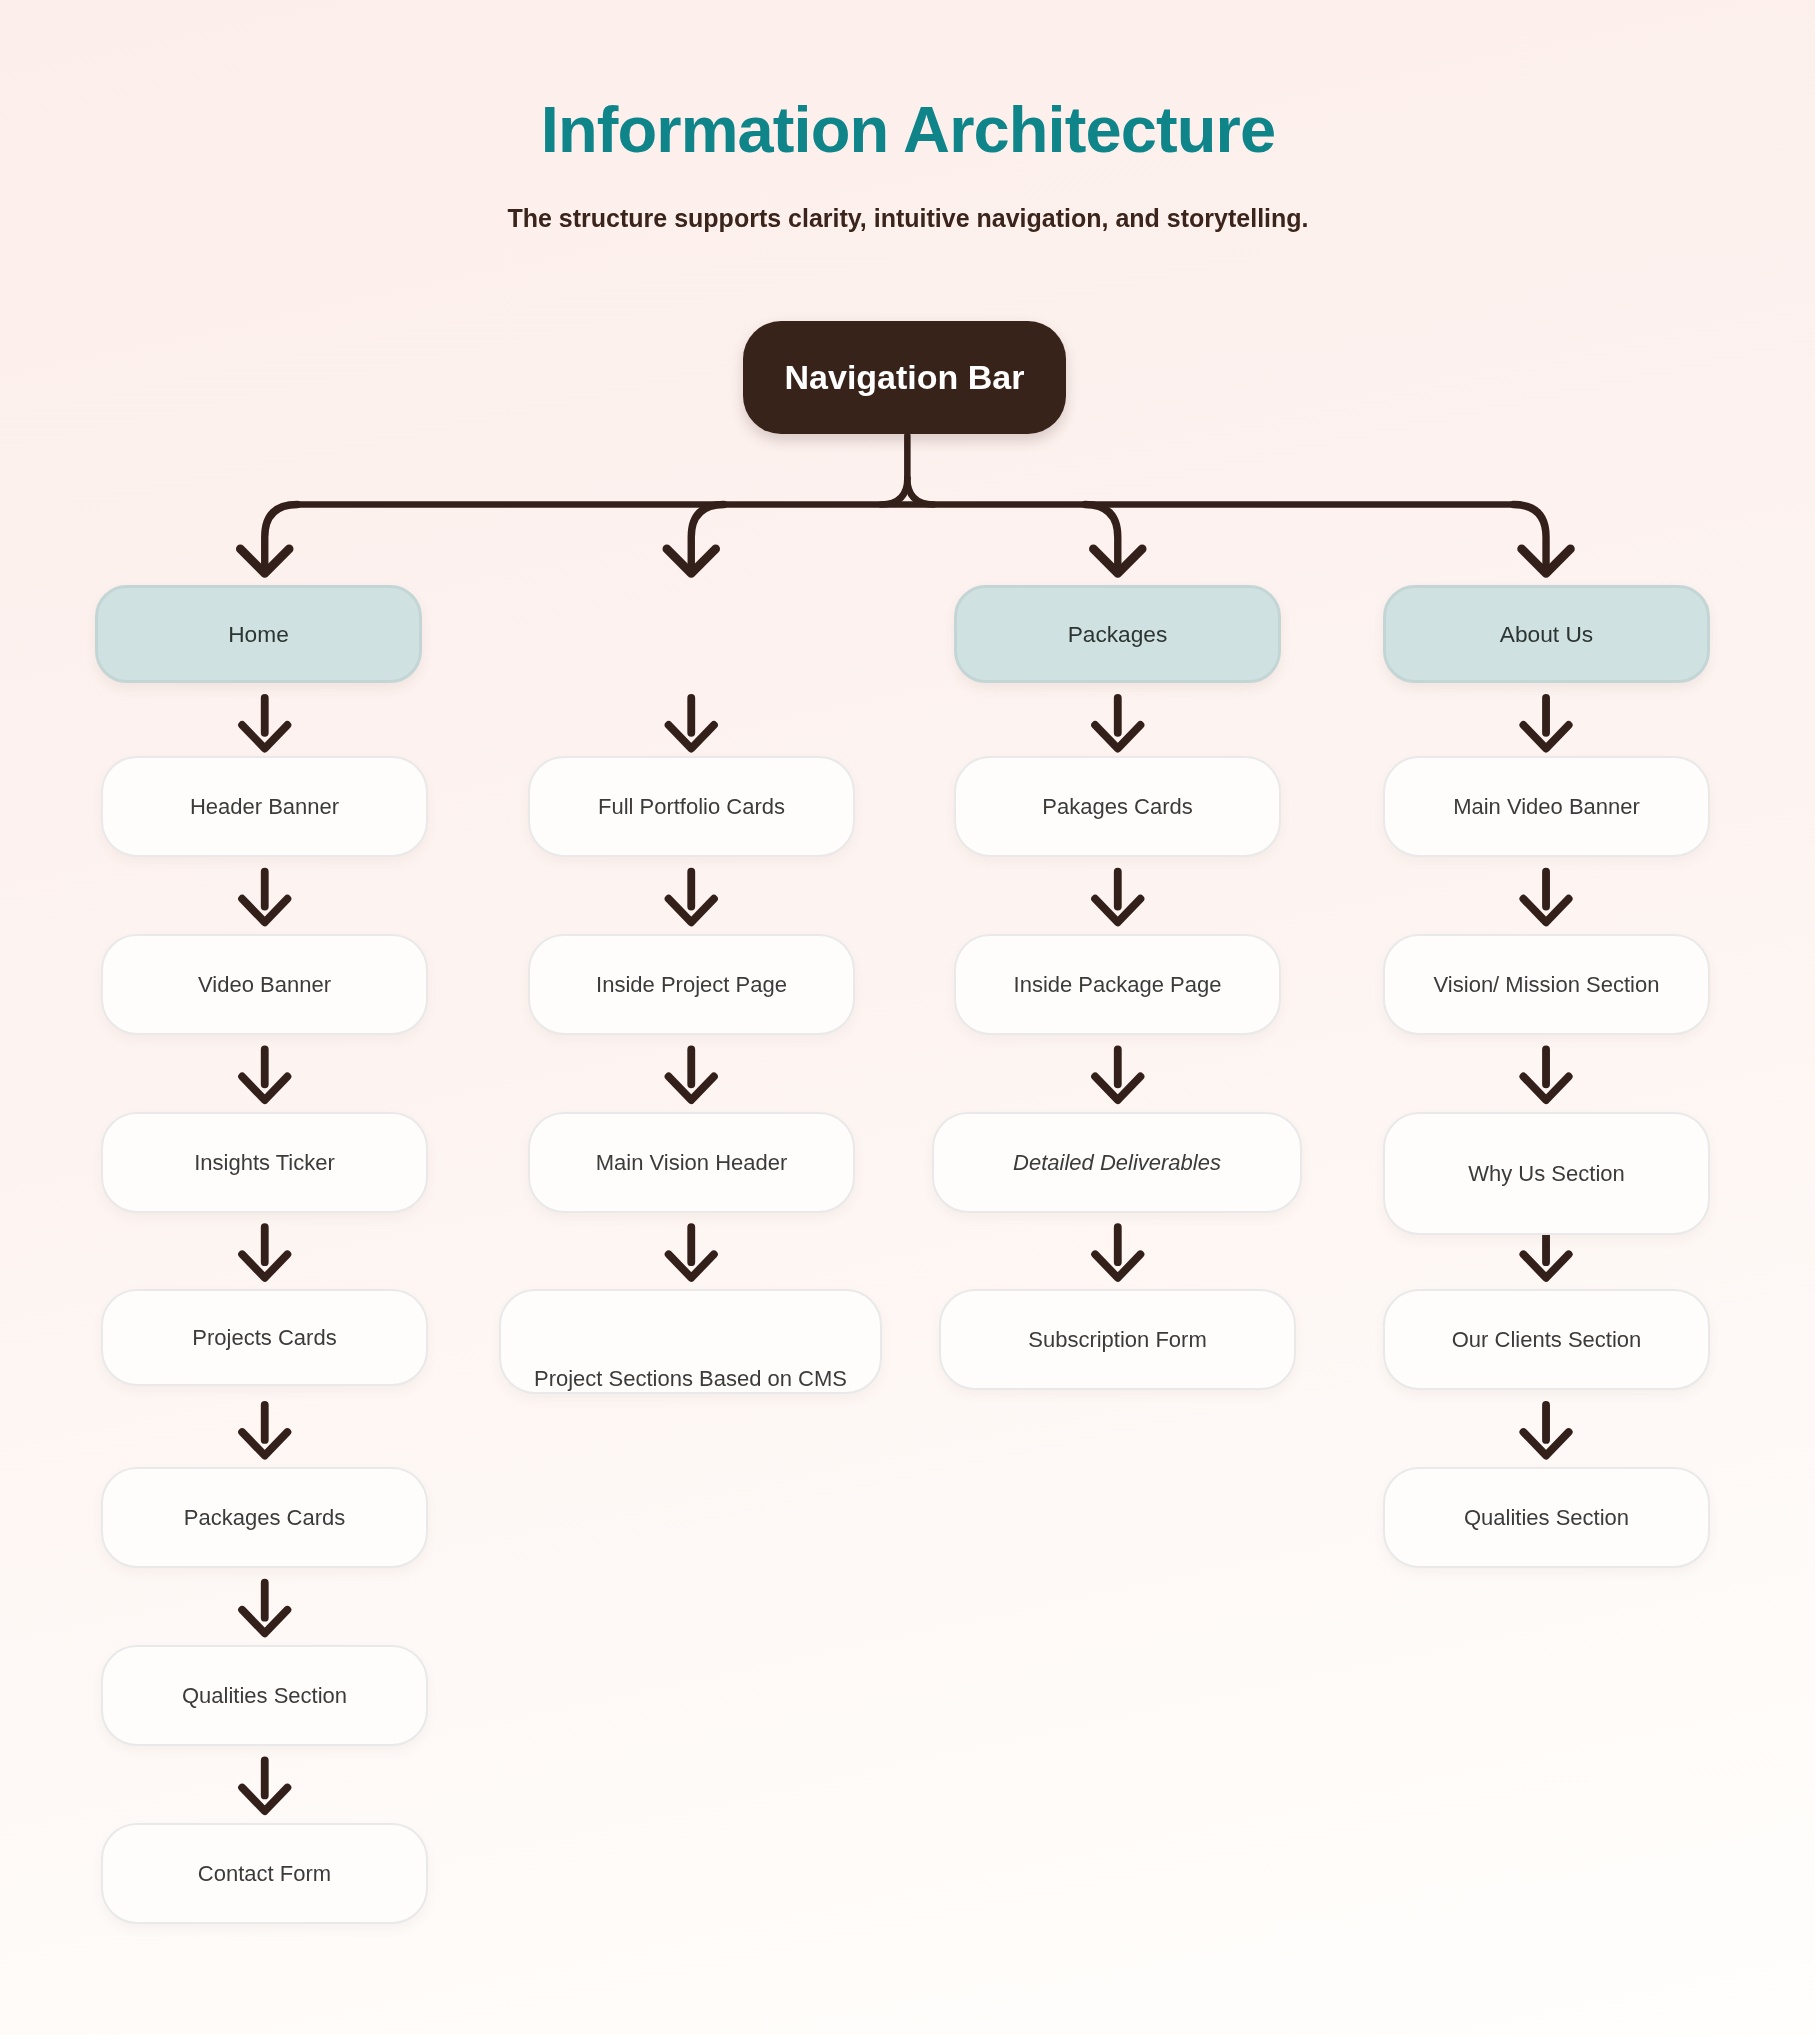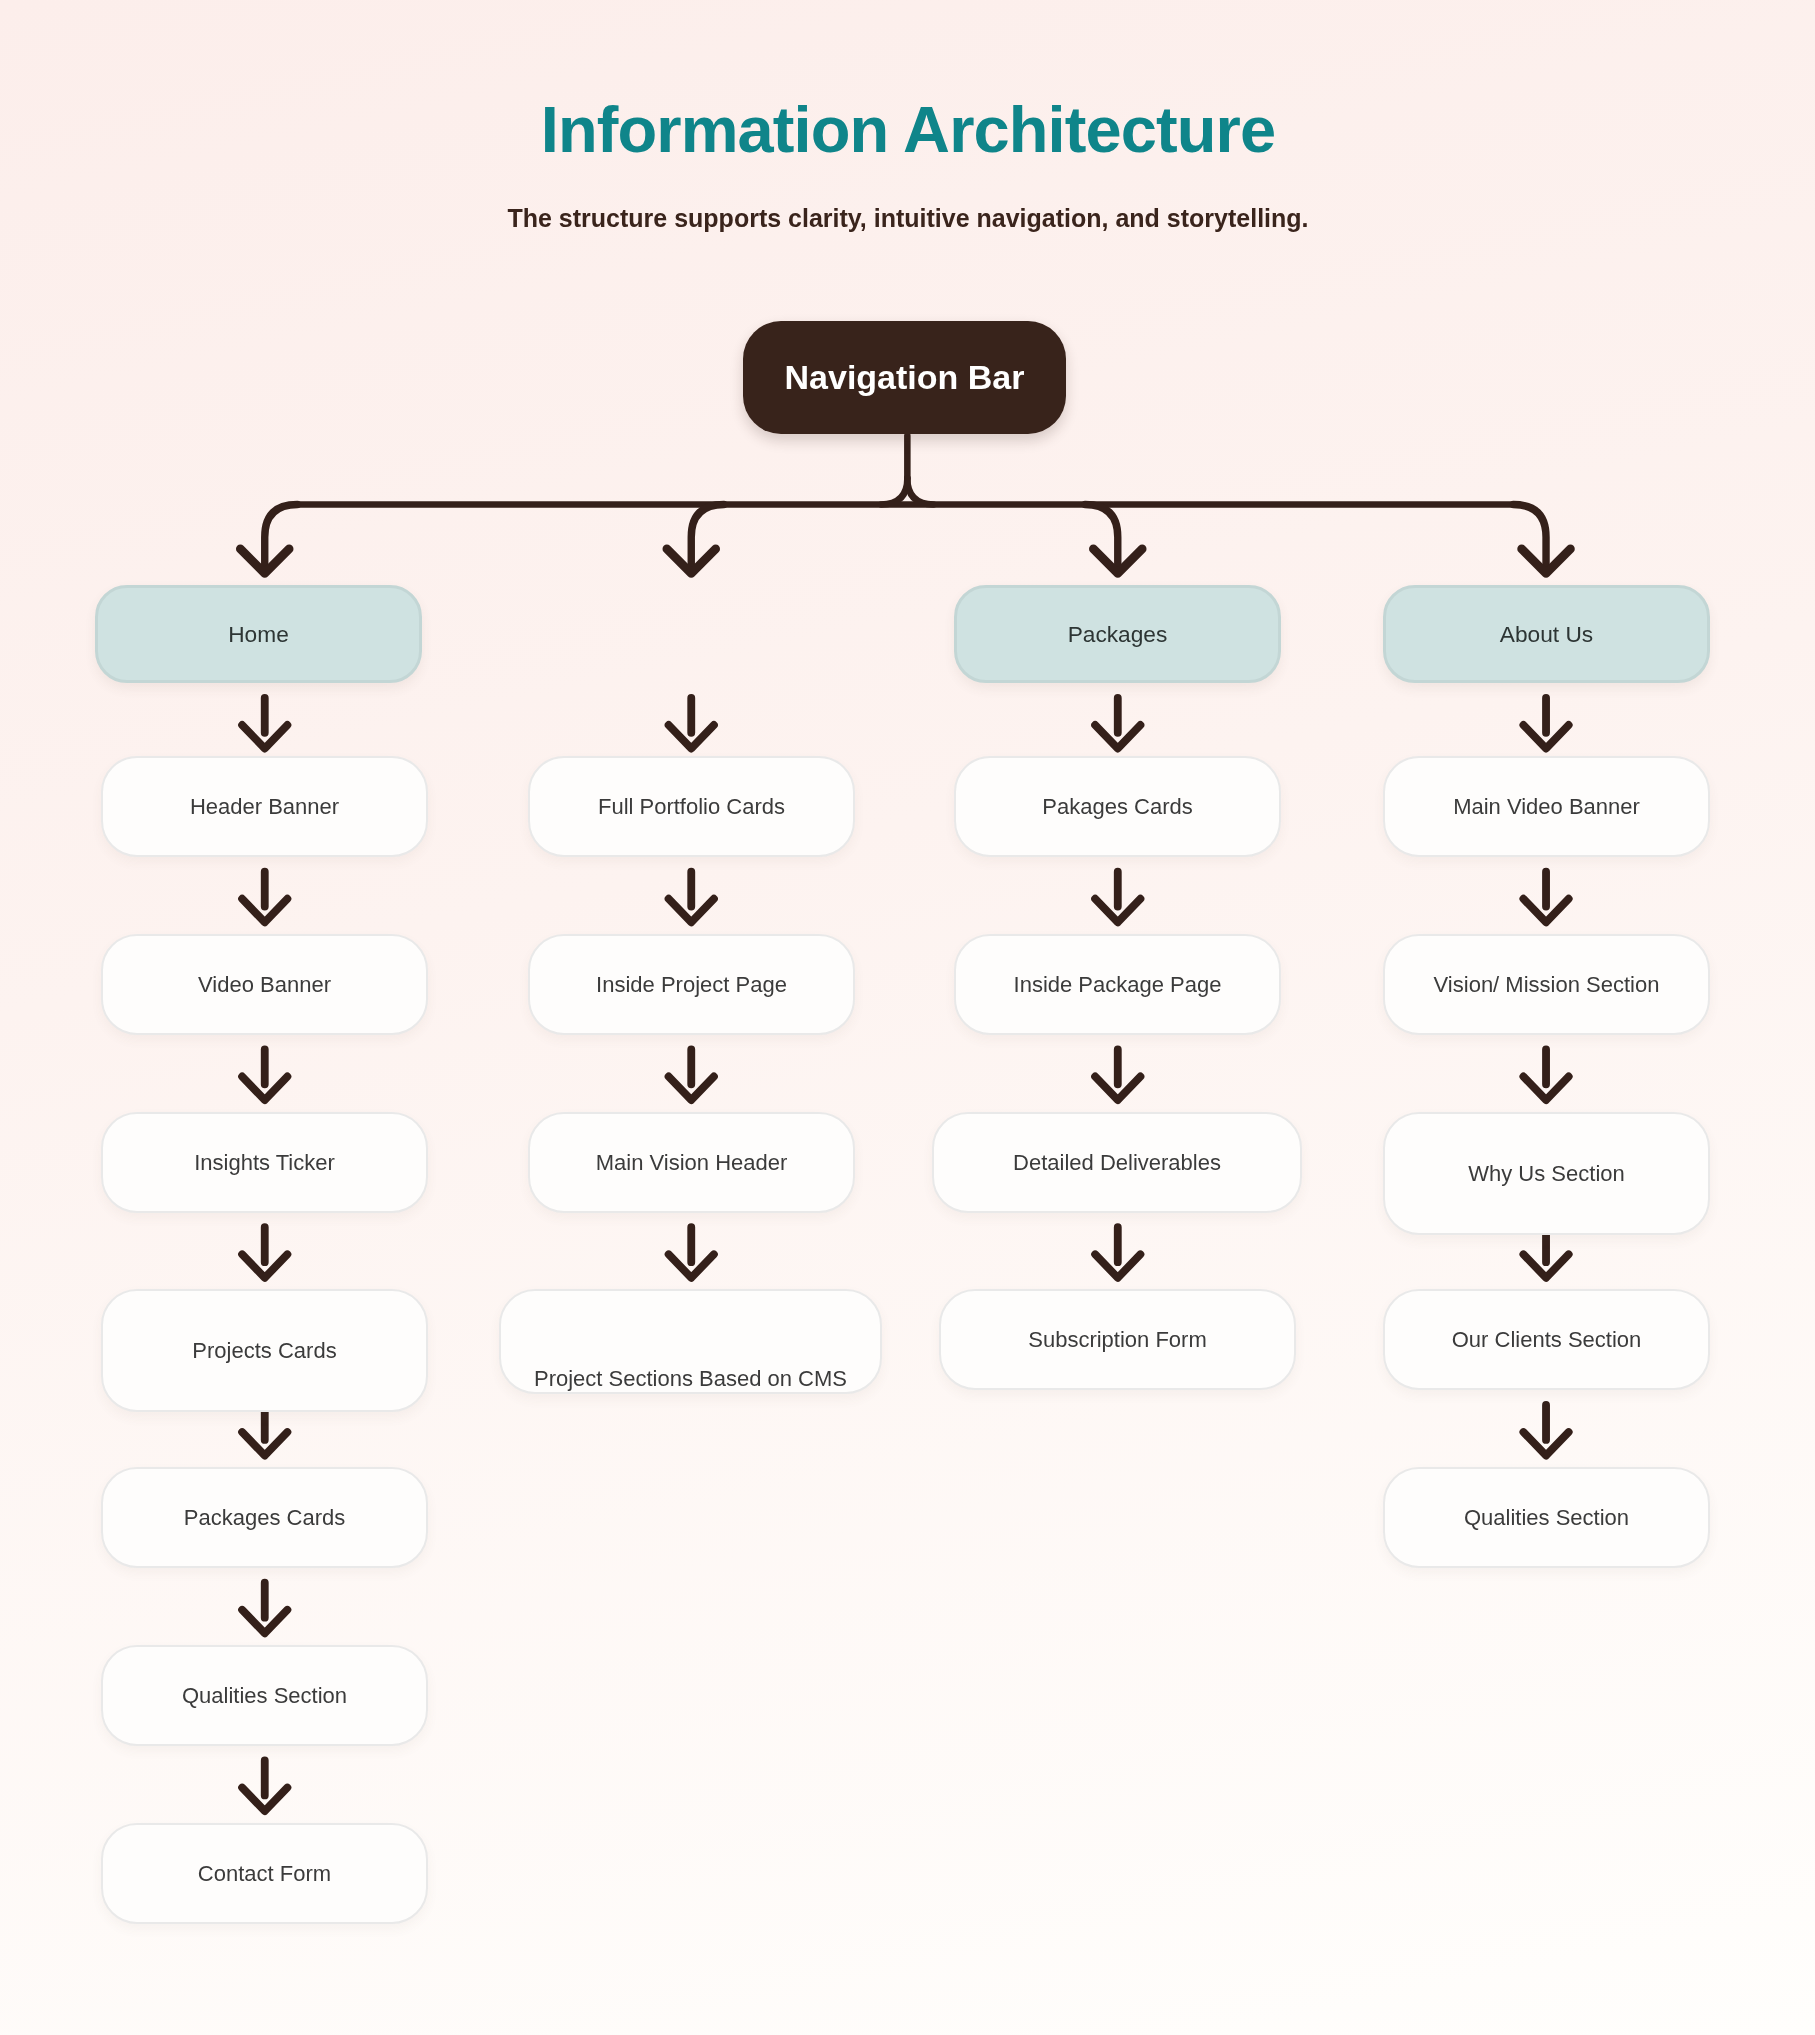--- a/index.html
+++ b/index.html
@@ -137,21 +137,21 @@
 
   <div class="node child" style="left:101px;top:756px;width:327px;height:101px;">
     <span>Header Banner</span>
   </div>
   <div class="node child" style="left:101px;top:934px;width:327px;height:101px;">
     <span>Video Banner</span>
   </div>
   <div class="node child" style="left:101px;top:1112px;width:327px;height:101px;">
     <span>Insights Ticker</span>
   </div>
-  <div class="node child" style="left:101px;top:1289px;width:327px;height:123px;">
+  <div class="node child" style="left:101px;top:1289px;width:327px;height:97px;">
     <span>Projects Cards</span>
   </div>
   <div class="node child" style="left:101px;top:1467px;width:327px;height:101px;">
     <span>Packages Cards</span>
   </div>
   <div class="node child" style="left:101px;top:1645px;width:327px;height:101px;">
     <span>Qualities Section</span>
   </div>
   <div class="node child" style="left:101px;top:1823px;width:327px;height:101px;">
     <span>Contact Form</span>
@@ -169,21 +169,21 @@
   <div class="node child" style="left:499px;top:1289px;width:383px;height:105px;align-items:flex-end;">
     <span>Project Sections Based on CMS</span>
   </div>
 
   <div class="node child" style="left:954px;top:756px;width:327px;height:101px;">
     <span>Pakages Cards</span>
   </div>
   <div class="node child" style="left:954px;top:934px;width:327px;height:101px;">
     <span>Inside Package Page</span>
   </div>
-  <div class="node child" style="left:932px;top:1112px;width:370px;height:101px;">
+  <div class="node child" style="left:932px;top:1112px;width:370px;height:101px;font-style:italic;">
     <span>Detailed Deliverables</span>
   </div>
   <div class="node child" style="left:939px;top:1289px;width:357px;height:101px;">
     <span>Subscription Form</span>
   </div>
 
   <div class="node child" style="left:1383px;top:756px;width:327px;height:101px;">
     <span>Main Video Banner</span>
   </div>
   <div class="node child" style="left:1383px;top:934px;width:327px;height:101px;">

